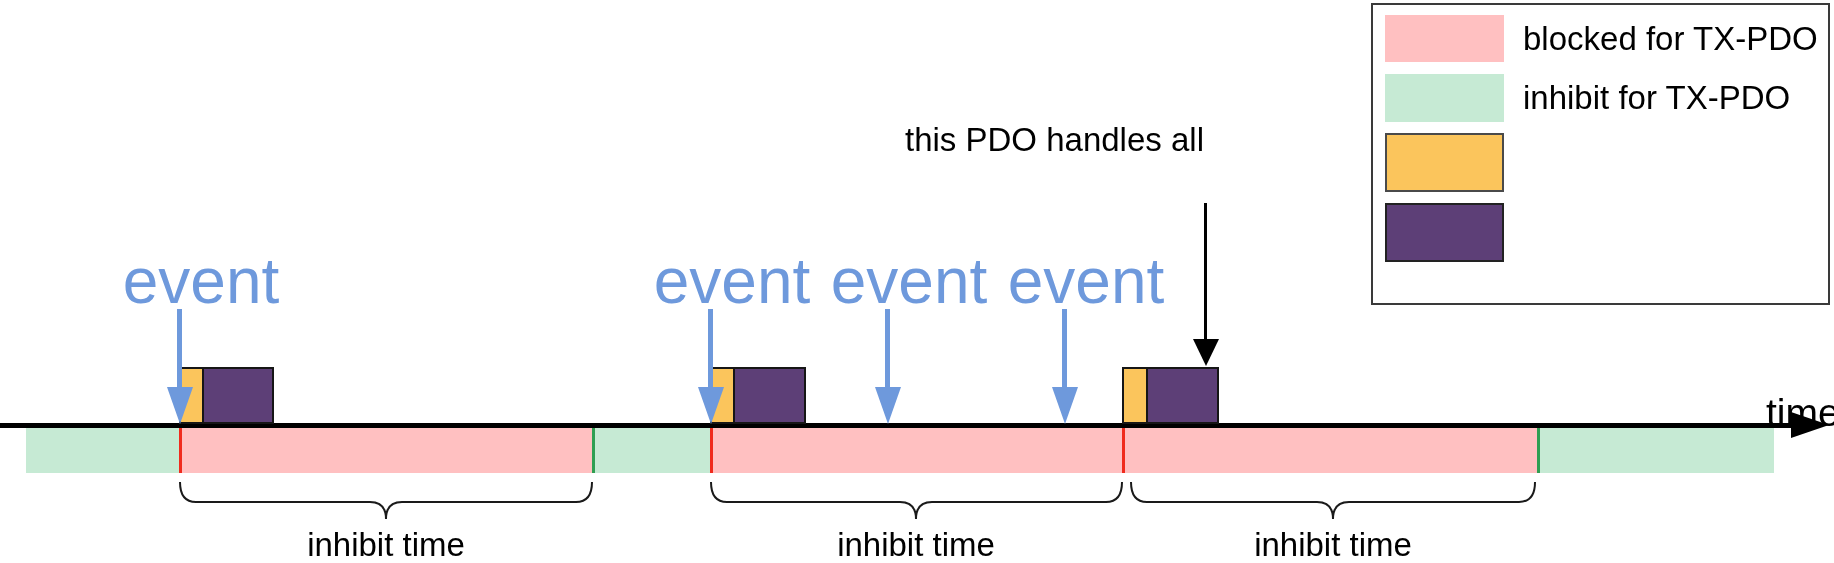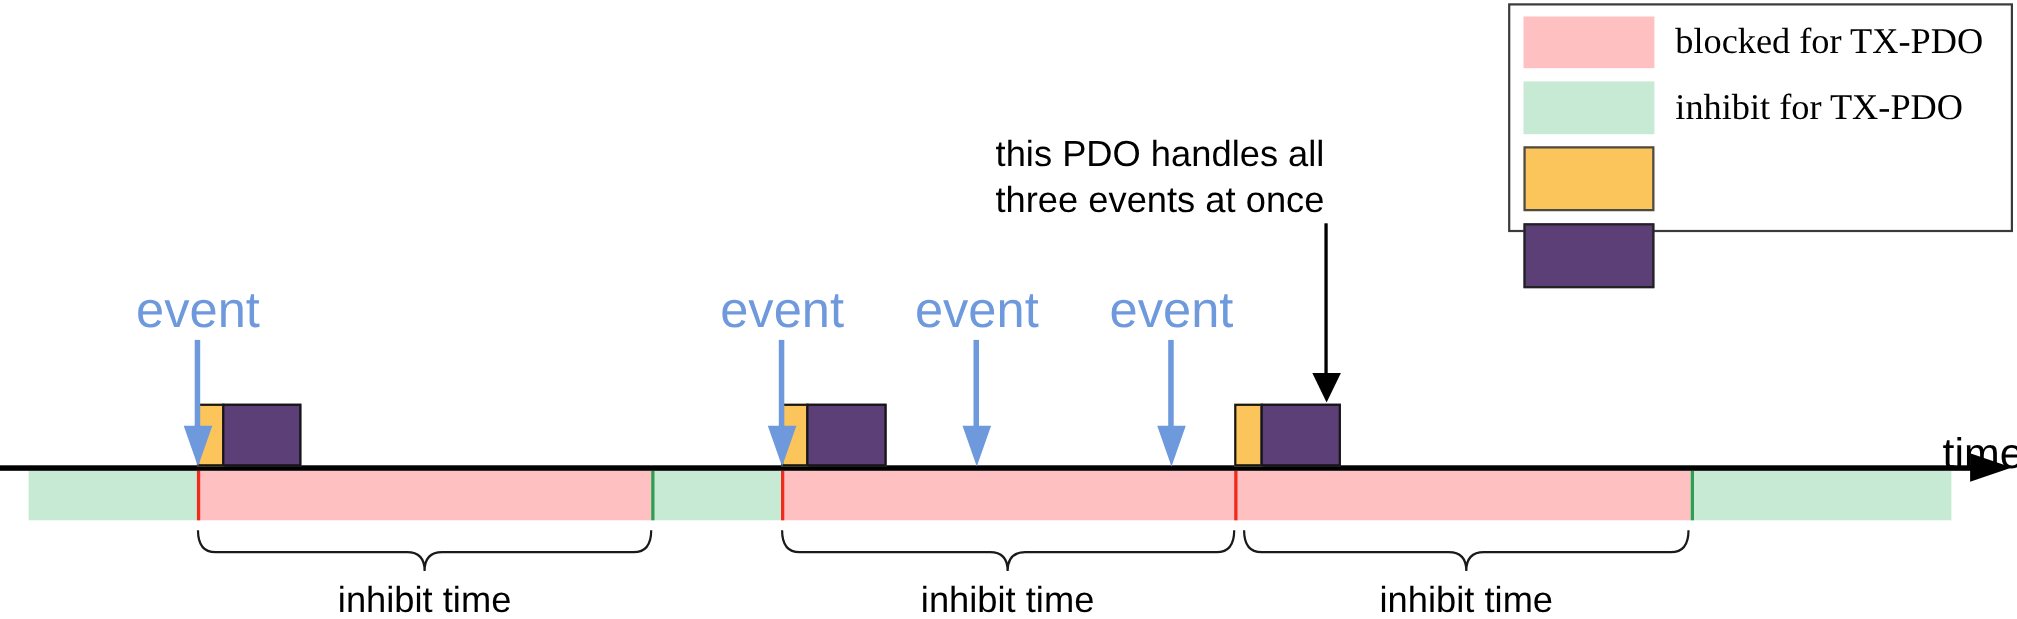--- a/index.html
+++ b/index.html
@@ -27,42 +27,42 @@
     border-top:13px solid transparent;border-bottom:13px solid transparent;border-left:38px solid #000;}
   .time-label{position:absolute;left:1766px;top:397px;font-size:39px;line-height:32px;}
   
   .block{position:absolute;top:367px;height:57px;box-sizing:border-box;border:2px solid #161616;}
   .block.copy{background:#fbc55c;}
   .block.transmit{background:#5d3f77;}
   .b1c{left:179px;width:25px;} .b1t{left:202px;width:72px;}
   .b2c{left:710px;width:25px;} .b2t{left:733px;width:73px;}
   .b3c{left:1122px;width:26px;} .b3t{left:1146px;width:73px;}
   
-  .event-label{position:absolute;top:256px;font-size:46px;line-height:50px;color:#6e99dc;transform:translateX(-50%);white-space:nowrap;}
+  .event-label{position:absolute;top:256px;font-size:64px;line-height:50px;color:#6e99dc;transform:translateX(-50%);white-space:nowrap;margin-left:21px;}
   .event-stem{position:absolute;top:309px;width:5px;height:81px;background:#6e99dc;}
   .event-head{position:absolute;top:387px;width:0;height:0;
     border-left:13px solid transparent;border-right:13px solid transparent;border-top:37px solid #6e99dc;}
   .e1.event-label{left:180px;} .e1.event-stem{left:177px;} .e1.event-head{left:167px;}
   .e2.event-label{left:711px;} .e2.event-stem{left:708px;} .e2.event-head{left:698px;}
   .e3.event-label{left:888px;} .e3.event-stem{left:885px;} .e3.event-head{left:875px;}
   .e4.event-label{left:1065px;} .e4.event-stem{left:1062px;} .e4.event-head{left:1052px;}
   
   .overlay{position:absolute;left:0;top:0;width:1834px;height:563px;pointer-events:none;}
   .brace{fill:none;stroke:#1a1a1a;stroke-width:2px;}
   
   .inhibit{position:absolute;top:528px;font-size:33px;line-height:34px;transform:translateX(-50%);white-space:nowrap;}
   .i1{left:386px;} .i2{left:916px;} .i3{left:1333px;}
   
-  .annotation{position:absolute;left:905px;top:119px;font-size:33px;line-height:42px;white-space:nowrap;text-align:right;}
+  .annotation{position:absolute;left:905px;top:119px;font-size:33px;line-height:42px;white-space:nowrap;}
   .ann-line{position:absolute;left:1204px;top:203px;width:3px;height:137px;background:#000;}
   .ann-head{position:absolute;left:1193px;top:339px;width:0;height:0;
     border-left:13px solid transparent;border-right:13px solid transparent;border-top:27px solid #000;}
   
-  .legend{position:absolute;left:1371px;top:3px;width:459px;height:208px;box-sizing:border-box;
-    border:2px solid #3a3a3a;background:#fff;font-family:Liberation Serif, serif;}
+  .legend{position:absolute;left:1371px;top:3px;width:459px;height:302px;box-sizing:border-box;
+    border:2px solid #3a3a3a;background:#fff;}
   .swatch{position:absolute;left:12px;width:119px;}
   .sw1{top:10px;height:47px;background:#ffc0c1;}
   .sw2{top:69px;height:48px;background:#c6ead4;}
   .sw3{top:128px;height:59px;background:#fbc55c;box-sizing:border-box;border:2px solid #4a4a4a;}
   .sw4{top:198px;height:59px;background:#5d3f77;box-sizing:border-box;border:2px solid #222;}
   .llabel{position:absolute;left:150px;font-size:33px;white-space:nowrap;}
   .ll1{top:10px;line-height:47px;}
   .ll2{top:69px;line-height:48px;}
   .ll3{top:128px;line-height:59px;}
   .ll4{top:198px;line-height:59px;}
@@ -116,21 +116,20 @@
     <path class="brace" d="M 711,482 Q 711,502 727,502 L 900,502 Q 916,502 916,519 Q 916,502 932,502 L 1106,502 Q 1122,502 1122,482"></path>
     <path class="brace" d="M 1131,482 Q 1131,502 1147,502 L 1317,502 Q 1333,502 1333,519 Q 1333,502 1349,502 L 1519,502 Q 1535,502 1535,482"></path>
   </svg>
 
   <div class="inhibit i1">inhibit time</div>
   <div class="inhibit i2">inhibit time</div>
   <div class="inhibit i3">inhibit time</div>
 
   <div class="annotation">
     <div>this PDO handles all</div>
-    <div>three events at once</div>
   </div>
   <div class="ann-line"></div>
   <div class="ann-head"></div>
 
   <div class="legend">
     <div class="swatch sw1"></div>
     <div class="llabel ll1">blocked for TX-PDO</div>
     <div class="swatch sw2"></div>
     <div class="llabel ll2">inhibit for TX-PDO</div>
     <div class="swatch sw3"></div>

